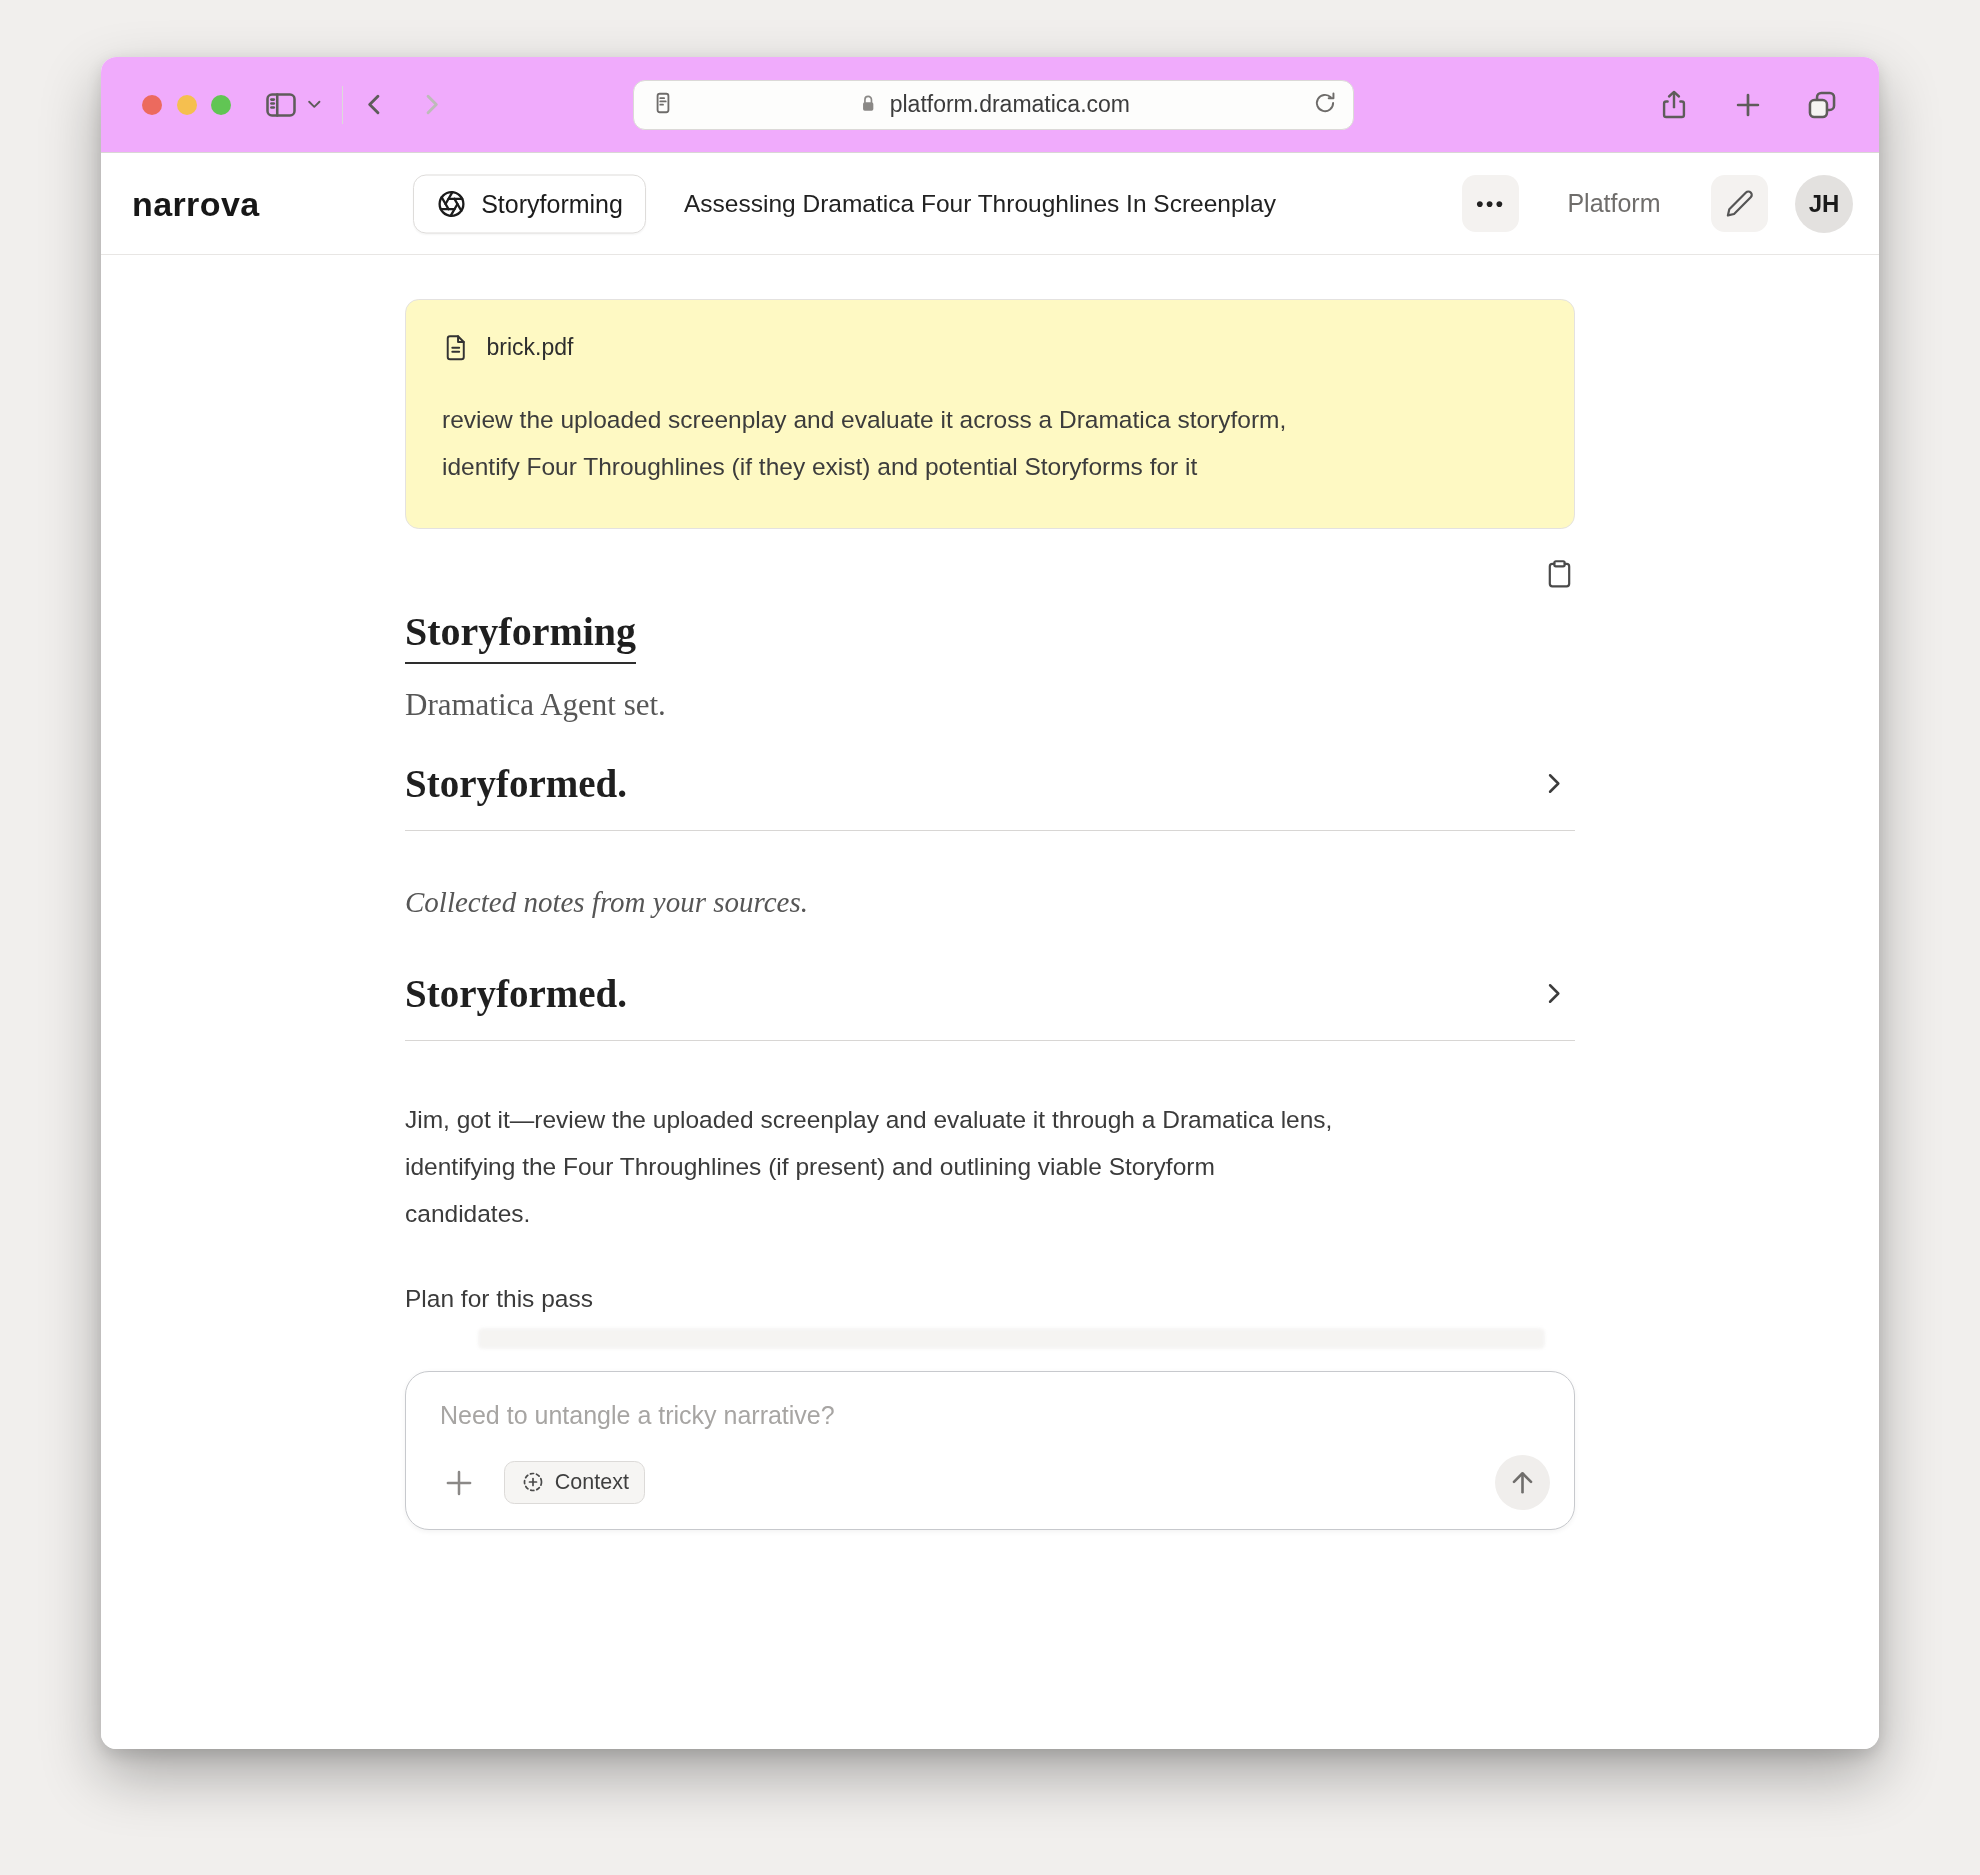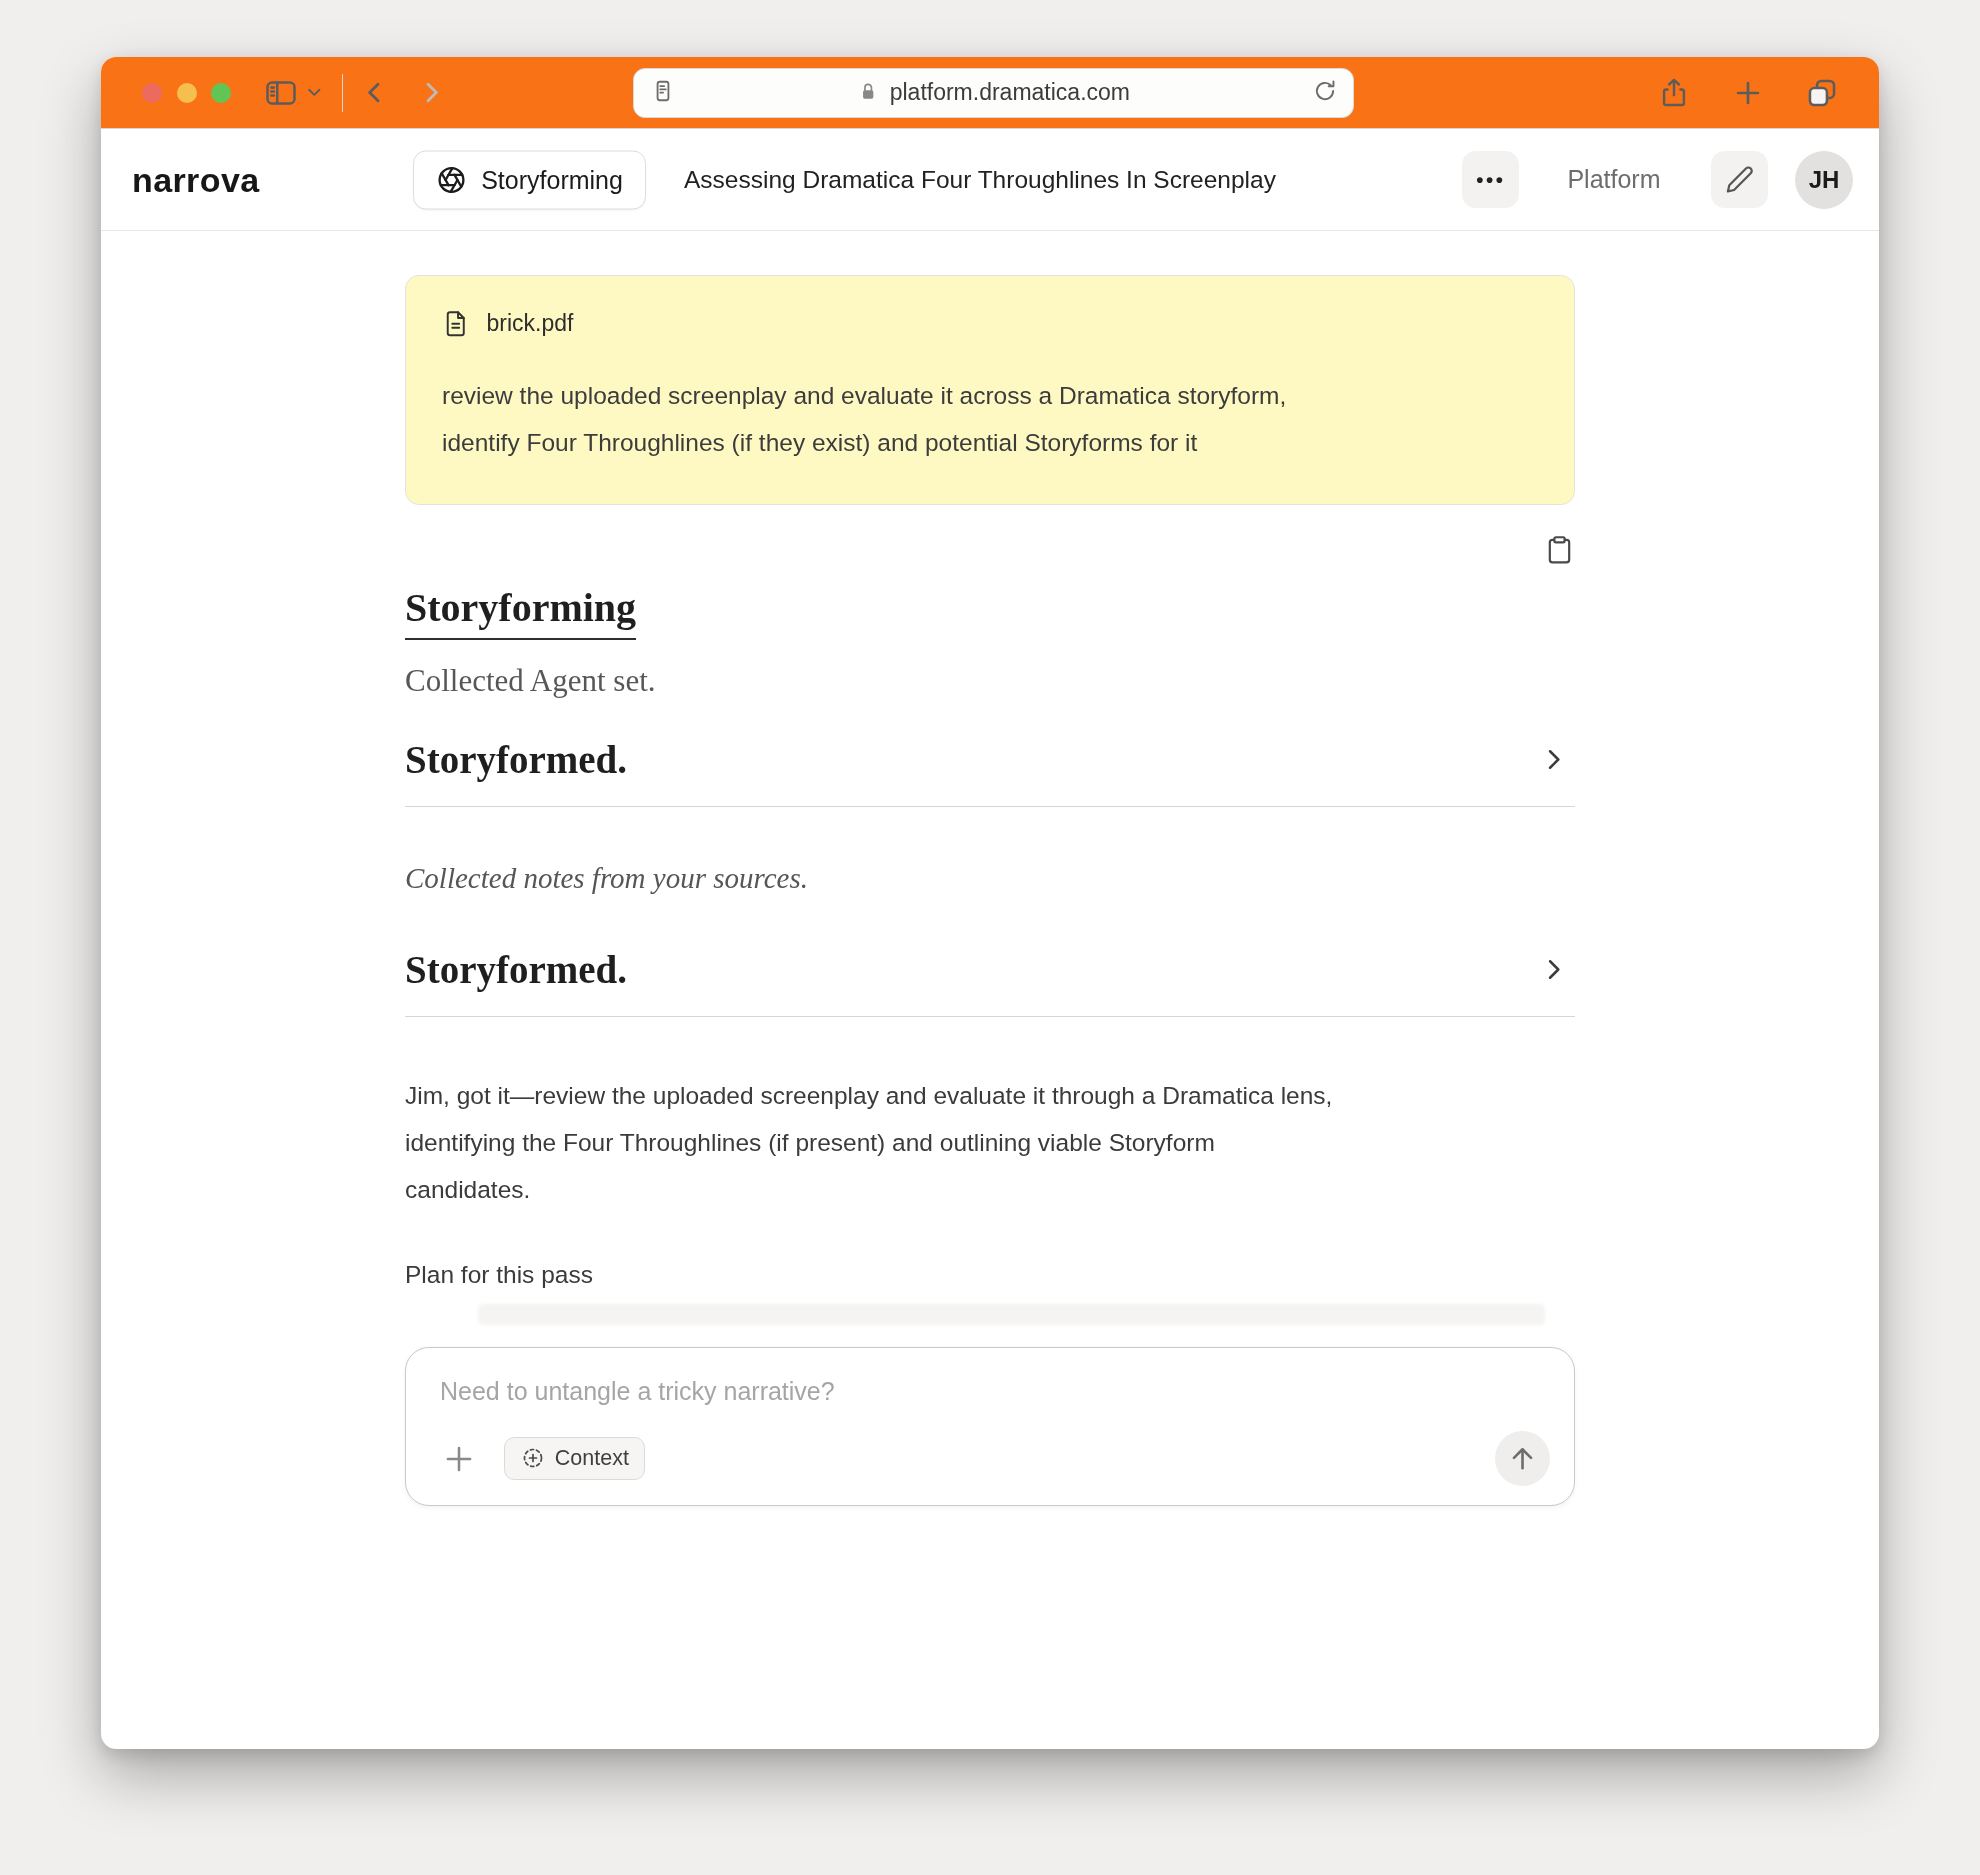--- a/index.html
+++ b/index.html
@@ -15,21 +15,21 @@
 
   
   .window {
     position:absolute; left:101px; top:57px; width:1778px; height:1692px;
     background:#ffffff; border-radius:15.5px; overflow:hidden;
     box-shadow:0 26px 60px rgba(0,0,0,.30), 0 5.2px 15.5px rgba(0,0,0,.12);
   }
 
   
   .chrome {
-    position:relative; height:72px; background:#f97316;
+    position:relative; height:96px; background:#f0abfc;
     border-bottom:0.9px solid #d9d7d5;
   }
   .traffic { position:absolute; left:41px; top:50%; transform:translateY(-50%); display:flex; gap:14.6px; }
   .light { width:20px; height:20px; border-radius:50%; }
   .light.red   { background:#ec6a5e; }
   .light.yellow{ background:#f5bf4f; }
   .light.green { background:#61c554; }
 
   .nav-cluster { position:absolute; left:162px; top:0; height:100%; display:flex; align-items:center; }
   .chrome-icon { color:#5e5c5a; display:flex; align-items:center; justify-content:center; }
@@ -319,21 +319,21 @@
                 <path d="M16 4.5h1.5a2 2 0 0 1 2 2V20a2 2 0 0 1-2 2h-11a2 2 0 0 1-2-2V6.5a2 2 0 0 1 2-2H8"></path>
                 <rect x="8" y="2.5" width="8" height="4" rx="1.2"></rect>
               </svg>
             </span>
           </button>
         </div>
 
         <div>
           <div class="agent-heading">Storyforming</div>
         </div>
-        <div class="agent-sub">Collected Agent set.</div>
+        <div class="agent-sub">Dramatica Agent set.</div>
 
         <div class="section-row">
           <span class="section-title">Storyformed.</span>
           <span class="section-chevron">
             <svg width="33" height="33" viewBox="0 0 24 24" fill="none" stroke="currentColor" stroke-width="1.8" stroke-linecap="round" stroke-linejoin="round">
               <polyline points="9.5 6 15.5 12 9.5 18"></polyline>
             </svg>
           </span>
         </div>
 

